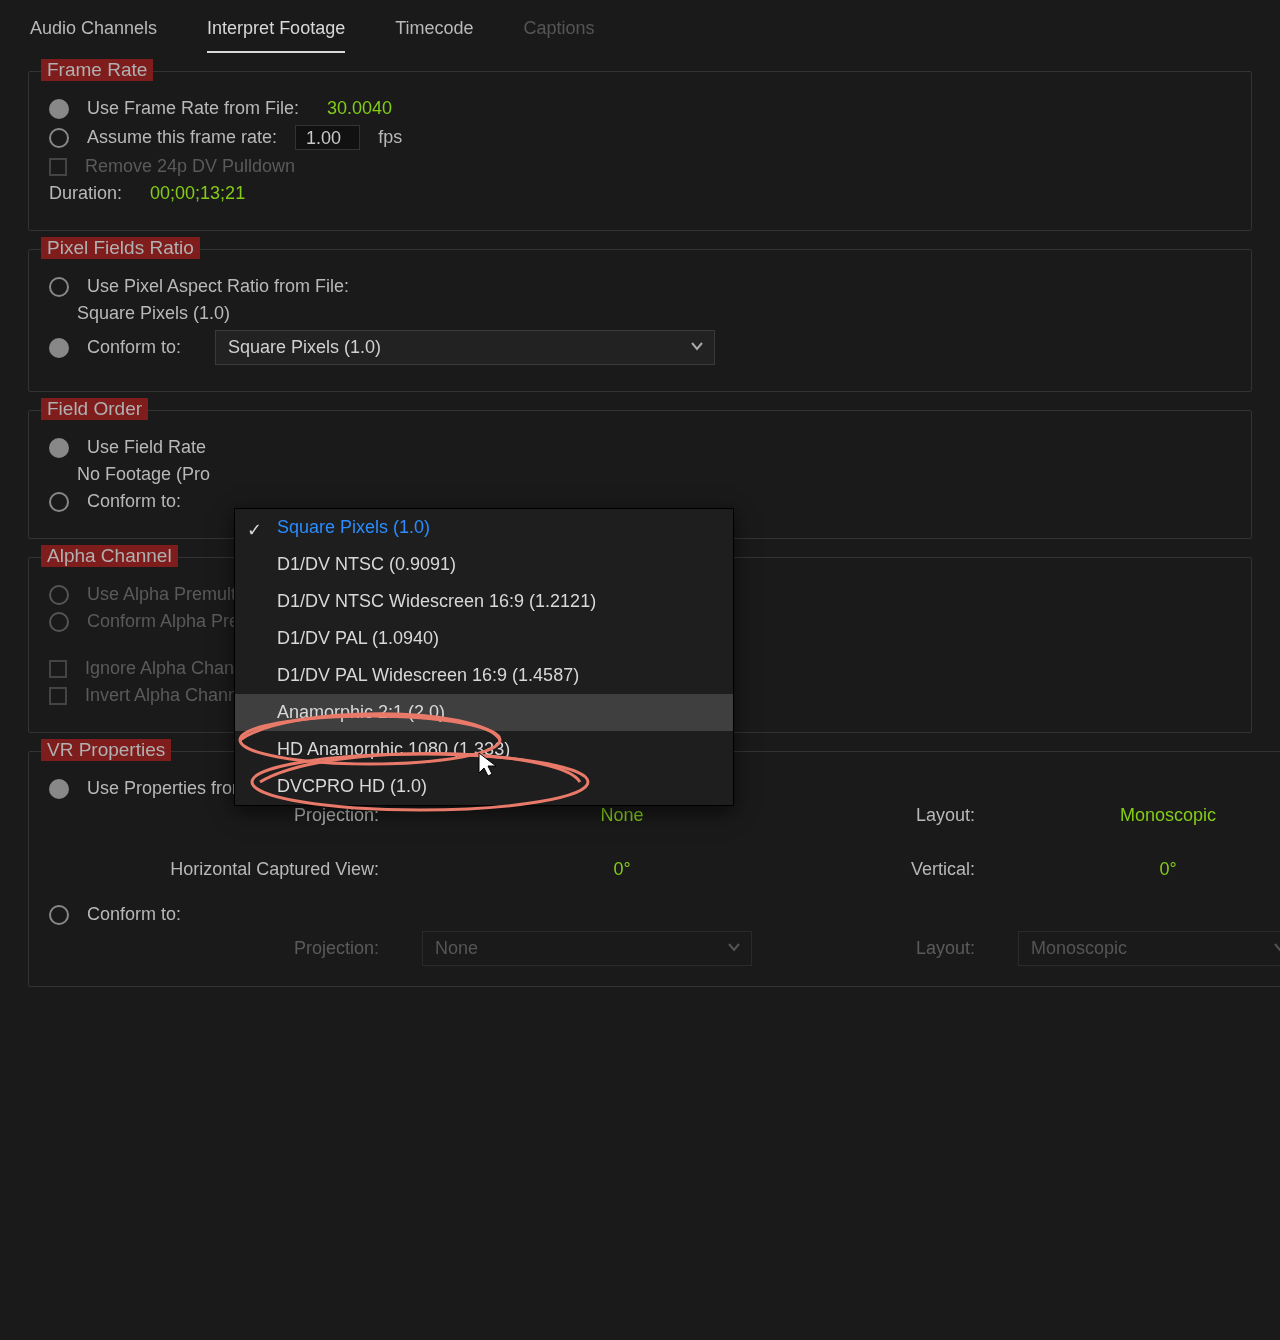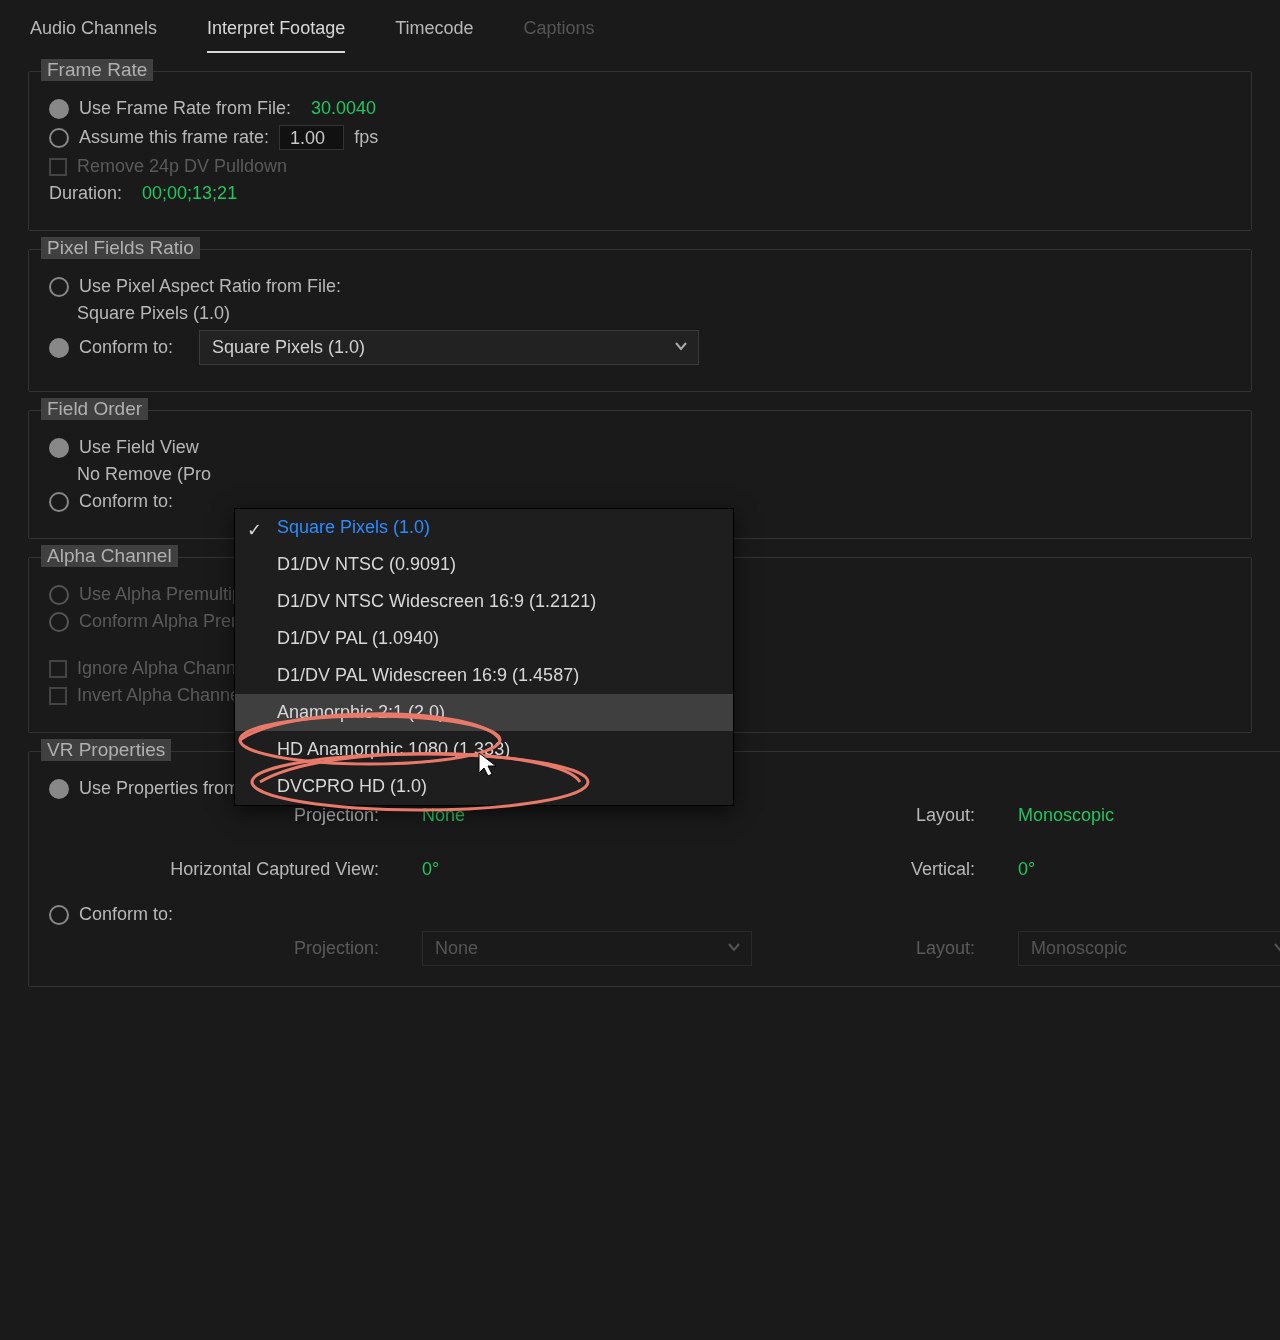--- a/index.html
+++ b/index.html
@@ -30,48 +30,48 @@
   fieldset {
     border: 1px solid #333;
     border-radius: 2px;
     margin: 18px 28px 0 28px;
     padding: 20px 20px 20px 20px;
     position: relative;
   }
   .legend {
     position: absolute;
     top: -13px; left: 12px;
-    background: #404040;
+    background: #7f1d1d;
     padding: 0 6px;
     color: #b0b0b0;
     font-size: 19px;
   }
 
-  .row { display: flex; align-items: center; gap: 10px; margin: 6px 0; }
+  .row { display: flex; align-items: center; gap: 18px; margin: 6px 0; }
   .indent { padding-left: 28px; }
 
   .radio {
     width: 20px; height: 20px; border-radius: 50%;
     border: 2px solid #888; flex-shrink: 0;
     display: inline-flex; align-items: center; justify-content: center;
   }
   .radio.selected::after {
     content: ""; width: 10px; height: 10px; border-radius: 50%; background: #888;
   }
   .radio.selected.filled { background: #888; border-color:#888; }
   .radio.selected.filled::after { display:none; }
 
   .checkbox {
     width: 18px; height: 18px; border: 2px solid #666; flex-shrink: 0;
   }
   .checkbox.disabled { border-color:#444; }
 
   .label { color:#b8b8b8; }
   .label.dim { color:#5a5a5a; }
-  .value { color:#22c55e; }
+  .value { color:#84cc16;text-align:center; }
 
   .numbox {
     background:#111; border:1px solid #333; padding:2px 18px 0 10px;
     color:#c8c8c8; min-width:60px; display:inline-block;
   }
 
   .select {
     background:#222; border:1px solid #3a3a3a; color:#d0d0d0;
     padding:6px 40px 6px 12px; position:relative; min-width:200px;
     display:inline-flex; align-items:center;
@@ -167,24 +167,24 @@
           </svg>
       </span>
     </span>
   </div>
 </fieldset>
 
 <fieldset>
   <div class="legend">Field Order</div>
   <div class="row">
     <span class="radio selected filled"></span>
-    <span class="label">Use Field View</span>
+    <span class="label">Use Field Rate</span>
   </div>
   <div class="row indent">
-    <span class="label">No Remove (Pro</span>
+    <span class="label">No Footage (Pro</span>
   </div>
   <div class="row">
     <span class="radio"></span>
     <span class="label">Conform to:</span>
   </div>
 </fieldset>
 
 <fieldset>
   <div class="legend">Alpha Channel</div>
   <div class="row">

